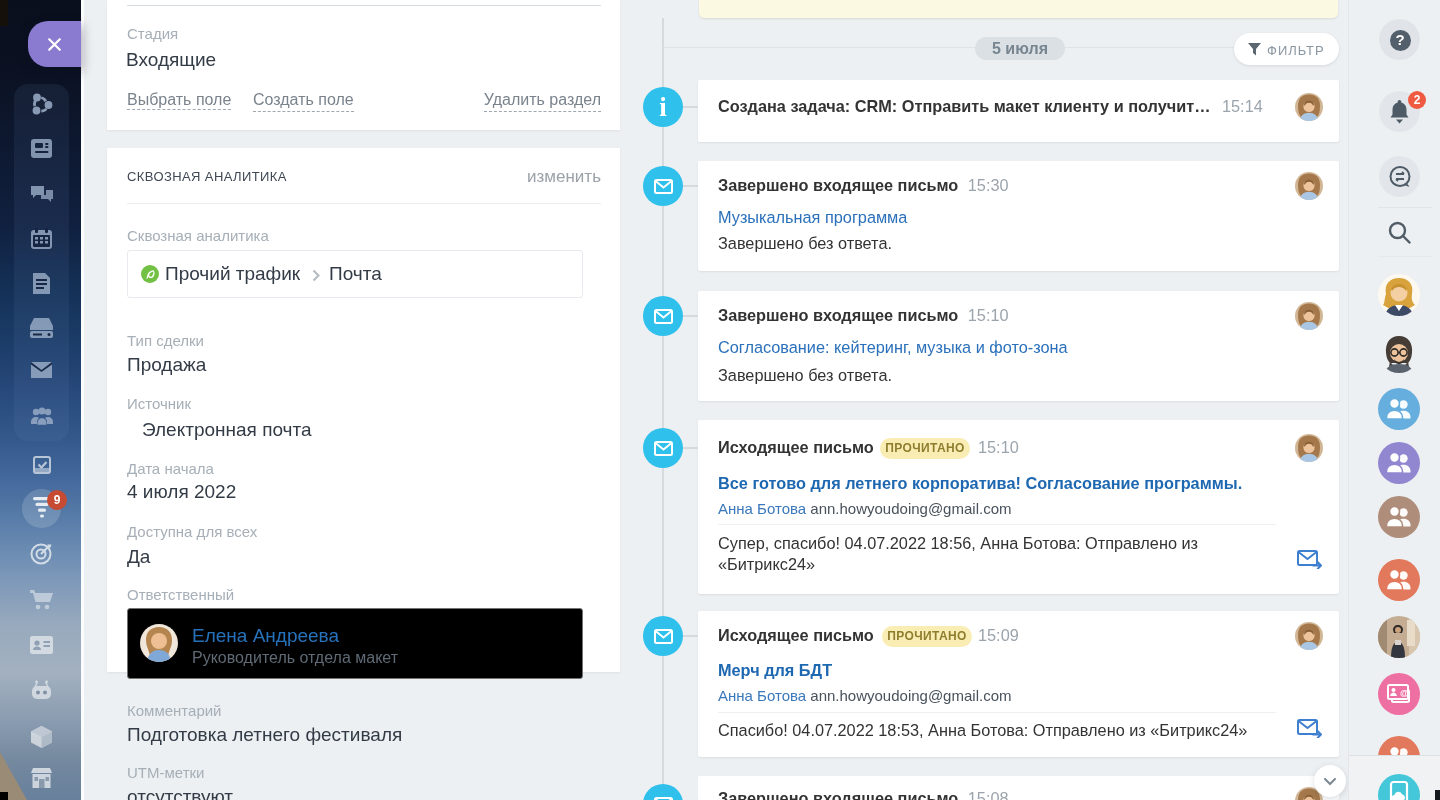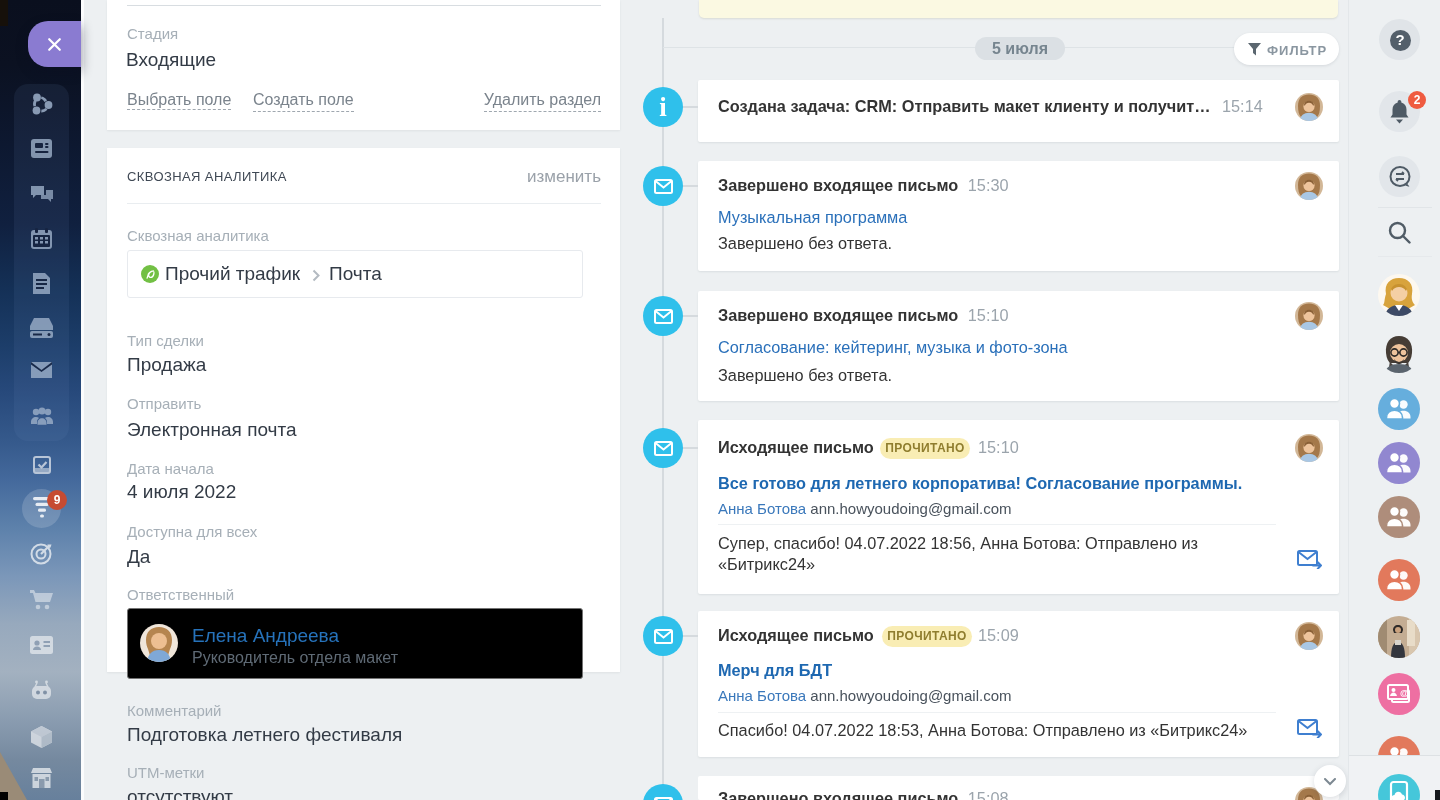--- a/index.html
+++ b/index.html
@@ -168,22 +168,22 @@
         <path d="M8.8 1.2C5 1.5 2.6 3.5 2.2 6.8l-.9 2.6 1.2.4.8-2.4c.5 1 1.4 1.6 2.5 1.6 2.3 0 3.8-2.3 3.8-5.6zM5.8 7.7c-.8 0-1.4-.6-1.6-1.5C4.7 4.1 6.2 2.9 8.5 2.6c-.2 3-1.2 5.1-2.7 5.1z"></path>
       </svg>
     <div style="position:absolute;left:37px;top:12px;font-size:19px;color:#333b46;white-space:nowrap">Прочий трафик</div>
     <svg style="position:absolute;left:184px;top:18px" width="8" height="13" viewBox="0 0 8 13" fill="none" stroke="#b3bac1" stroke-width="2">
         <path d="M1.5 1.5l5 5-5 5"></path>
       </svg>
     <div style="position:absolute;left:201px;top:12px;font-size:19px;color:#333b46;white-space:nowrap">Почта</div>
   </div>
   <div class="a lbl" style="left:20px;top:185px">Тип сделки</div>
   <div class="a val" style="left:20px;top:206px">Продажа</div>
-  <div class="a lbl" style="left:20px;top:248px">Отправить</div>
-  <div class="a val" style="left:20px;top:271px">Электронная почта</div>
+  <div class="a lbl" style="left:20px;top:248px">Источник</div>
+  <div class="a val" style="left:35px;top:271px">Электронная почта</div>
   <div class="a lbl" style="left:20px;top:313px">Дата начала</div>
   <div class="a val" style="left:20px;top:333px">4 июля 2022</div>
   <div class="a lbl" style="left:20px;top:376px">Доступна для всех</div>
   <div class="a val" style="left:20px;top:398px">Да</div>
   <div class="a lbl" style="left:20px;top:439px">Ответственный</div>
   <div class="a" style="left:20px;top:460px;width:456px;height:71px;border:1px solid #737373;border-radius:3px;background:#000000">
     <svg style="position:absolute;left:12px;top:15px" width="38" height="38" viewBox="0 0 38 38">
         <defs>
           <clipPath id="ac1">
             <circle cx="19" cy="19" r="19"></circle>
@@ -208,21 +208,21 @@
 <div class="a" style="left:662px;top:18px;width:1.5px;height:782px;background:#d5dade"></div>
 
 <div class="a" style="left:699px;top:0;width:639px;height:18px;background:#fbf9e2;border-radius:0 0 5px 5px;box-shadow:0 1px 2px rgba(120,120,90,.18)"></div>
 
 <div class="a" style="left:663px;top:47px;width:571px;height:1px;background:#dee3e6"></div>
 <div class="a" style="left:975px;top:37px;width:90px;height:23px;border-radius:11.5px;background:#dbe0e4;text-align:center;font-size:16px;font-weight:bold;color:#76858f;line-height:23px">5 июля</div>
 <div class="a" style="left:1234px;top:33px;width:105px;height:32px;border-radius:16px;background:#fff;box-shadow:0 1px 3px rgba(70,80,95,.14)">
   <svg style="position:absolute;left:14px;top:10px" width="13" height="13" viewBox="0 0 13 13" fill="#5b6770">
       <path d="M0 0h13L8 6v6.5L5 10V6z"></path>
     </svg>
-  <div style="position:absolute;left:33px;top:10px;font-size:13px;font-weight:bold;letter-spacing:1px;color:#8a96a0">ФИЛЬТР</div>
+  <div style="position:absolute;left:33px;top:10px;font-size:13px;font-weight:normal;letter-spacing:1px;color:#8a96a0">ФИЛЬТР</div>
 </div>
 
 <div class="card" style="left:698px;top:80px;width:641px;height:62px"></div>
 <div class="conn" style="left:682px;top:106px"></div>
 <div class="circ" style="left:643px;top:87px">
     <span style="font-family:'Liberation Serif',serif;font-weight:bold;font-size:27px;color:#fff;line-height:1">i</span>
   </div>
 <div class="a t16 b" style="left:718px;top:96px;max-width:494px;overflow:hidden;text-overflow:ellipsis">Создана задача: CRM: Отправить макет клиенту и получить обратную связь</div>
 <div class="a t16 tm" style="left:1222px;top:96px">15:14</div>
 

